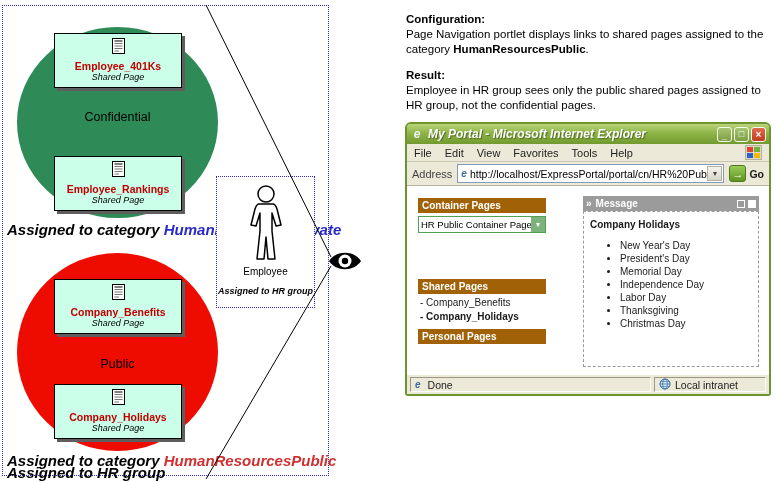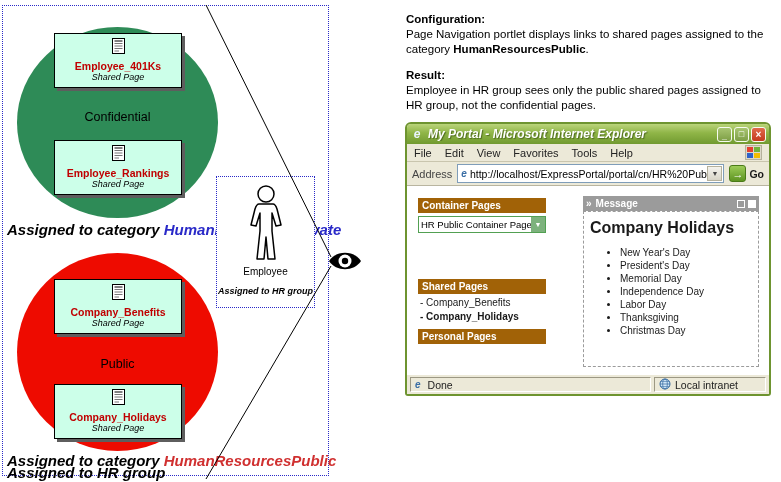--- a/index.html
+++ b/index.html
@@ -12,21 +12,21 @@
               border: 1px dotted #2A2AC8; }
   .circle { position: absolute; border-radius: 50%; }
   .c-conf { left: 17px; top: 27px; width: 201px; height: 191px; background: #2E8B57; }
   .c-pub  { left: 17px; top: 253px; width: 201px; height: 198px; background: #EE0B00; }
   .circle-label { position: absolute; left: 17px; width: 201px; text-align: center;
                   font-size: 12.5px; color: #000; z-index: 2; }
   .lbl-conf { top: 110px; } .lbl-pub { top: 357px; }
 
   .page-box { position: absolute; width: 128px; background: #CCFFE9; border: 1px solid #000;
               box-shadow: 3px 3px 0 #5e5e5e; text-align: center; padding: 4px 0 5px; z-index: 2; }
-  .pb-b1 { left: 54px; top: 33px; }  .pb-b2 { left: 54px; top: 140px; }
+  .pb-b1 { left: 54px; top: 33px; }  .pb-b2 { left: 54px; top: 156px; }
   .pb-b3 { left: 54px; top: 279px; } .pb-b4 { left: 54px; top: 384px; }
   .pb-title { font-size: 10.5px; font-weight: bold; color: #C00000; margin-top: 2px; }
   .pb-sub { font-size: 9px; font-style: italic; color: #000; }
   .doc-icon { display: inline-block; line-height: 0; }
 
   .caption { position: absolute; left: 7px; font-size: 15px; font-weight: bold;
              font-style: italic; color: #000; white-space: nowrap; z-index: 3; }
   .cap-private { top: 221px; } .cap-public { top: 452px; } .cap-group { top: 464px; }
   .cat-blue { color: #2A2AC8; } .cat-red { color: #D03030; }
 
@@ -103,21 +103,21 @@
   .nav-link.bold { font-weight: bold; }
 
   .portlet { position: absolute; left: 176px; top: 10px; width: 176px; }
   .portlet-header { height: 15px; background: #9B9B9B; display: flex; align-items: center;
                     padding: 0 3px; color: #fff; }
   .chev { font-size: 10px; font-weight: bold; }
   .portlet-title { font-size: 10px; font-weight: bold; margin-left: 4px; flex: 1; }
   .p-ic { width: 8px; height: 8px; border: 1px solid #fff; margin-left: 3px; }
   .p-ic.filled { background: #fff; }
   .portlet-body { border: 1px dashed #9B9B9B; height: 156px; padding: 7px 6px; background: #fff; }
-  .portlet-heading { font-size: 16px; font-weight: bold; color: #1A1A1A; }
+  .portlet-heading { font-size: 10px; font-weight: bold; color: #1A1A1A; }
   .holiday-list { margin: 10px 0 0 0; padding-left: 30px; font-size: 10px; color: #1A1A1A; }
   .holiday-list li { margin-bottom: 2px; }
 
   .statusbar { height: 20px; background: #ECE9D8; display: flex; align-items: stretch; gap: 3px;
                padding: 2px 3px; border-top: 1px solid #fff; }
   .status-cell { display: flex; align-items: center; gap: 4px; font-size: 10.5px; color: #222;
                  border: 1px solid; border-color: #9C9884 #FFF #FFF #9C9884; padding: 0 4px; }
   .cell-left { flex: 1; } .cell-right { width: 112px; }
 </style>
 </head>

